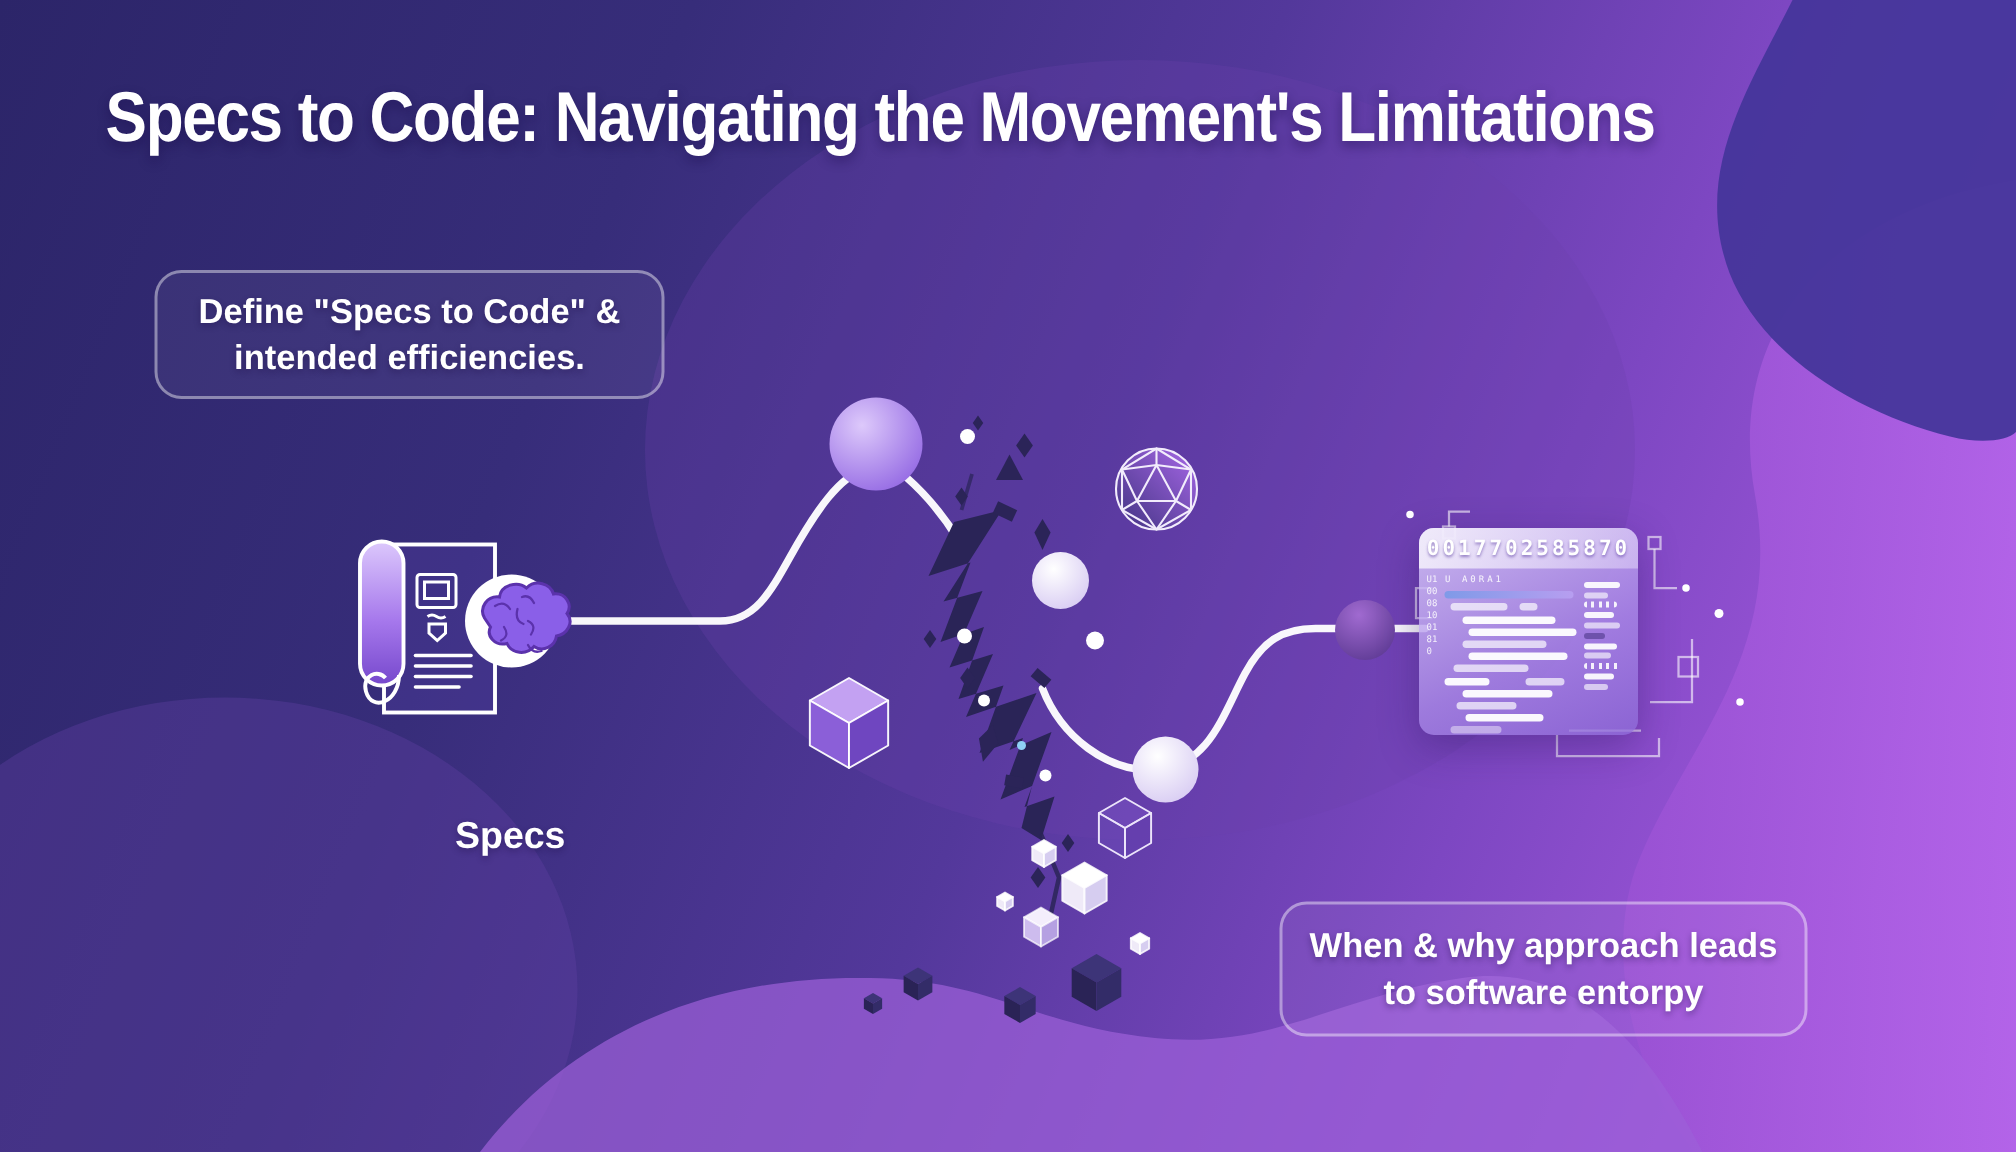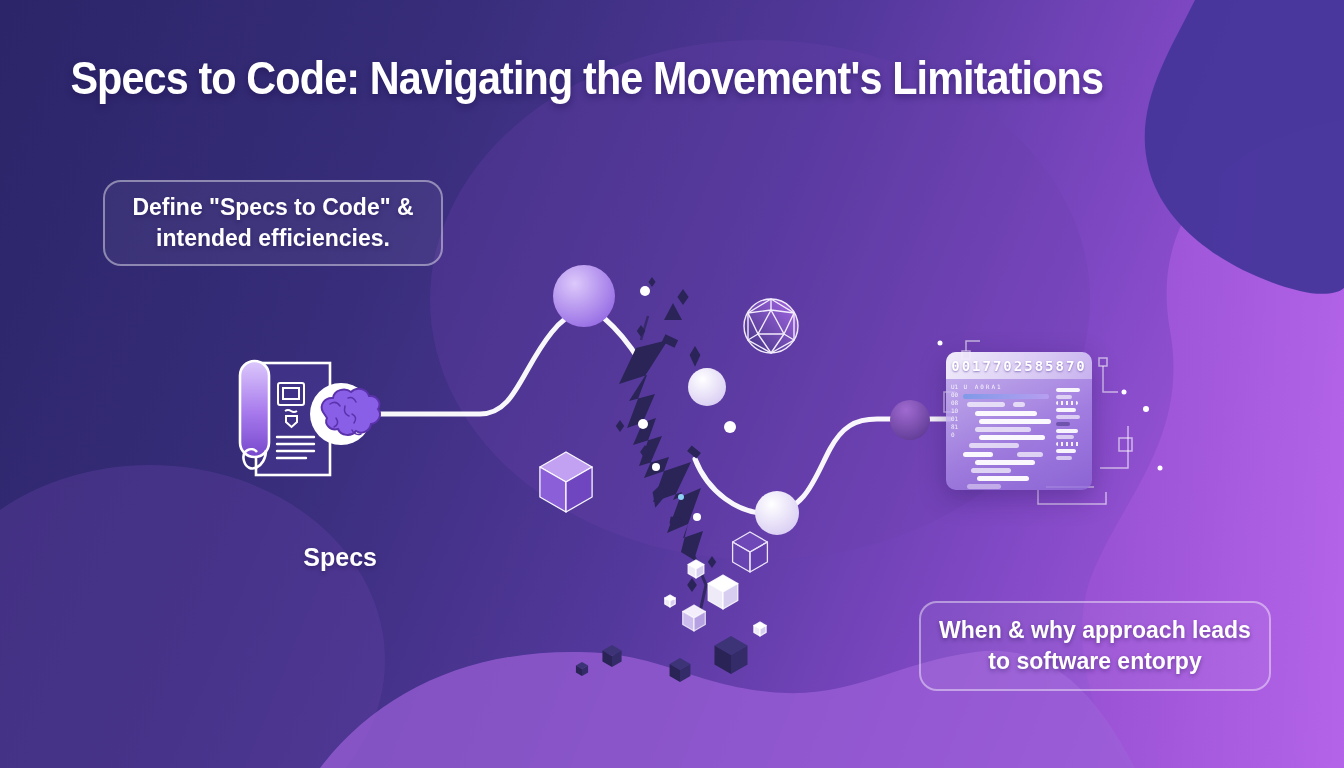--- a/index.html
+++ b/index.html
@@ -18,21 +18,21 @@
   .callout{
     position:absolute;z-index:5;display:flex;align-items:center;justify-content:center;
     border:2px solid rgba(255,255,255,.42);border-radius:18px;
     background:rgba(255,255,255,.05);
     color:#fff;font-size:23px;font-weight:bold;text-align:center;
     white-space:pre-line;line-height:1.35;
     text-shadow:0 2px 4px rgba(30,15,70,.4);
   }
   .callout-define{left:103px;top:180px;width:336px;height:82px;}
   .callout-challenges{left:118px;top:606px;width:342px;height:81px;}
-  .callout-entropy{left:919px;top:601px;width:348px;height:86px;text-align:center;}
+  .callout-entropy{left:853px;top:601px;width:348px;height:86px;text-align:center;}
   .specs-label{
     position:absolute;z-index:5;left:237px;top:495px;width:140px;text-align:right;
     color:#fff;font-size:25px;font-weight:bold;text-shadow:0 2px 4px rgba(30,15,70,.4);margin-top:48px;
   }
   .code-window{
     position:absolute;z-index:4;left:946px;top:352px;width:146px;height:138px;
     border-radius:10px;
     background:linear-gradient(155deg,rgba(214,199,247,.88) 0%,rgba(168,136,230,.8) 60%,rgba(140,106,214,.78) 100%);
     box-shadow:0 8px 26px rgba(40,20,90,.35);
   }

